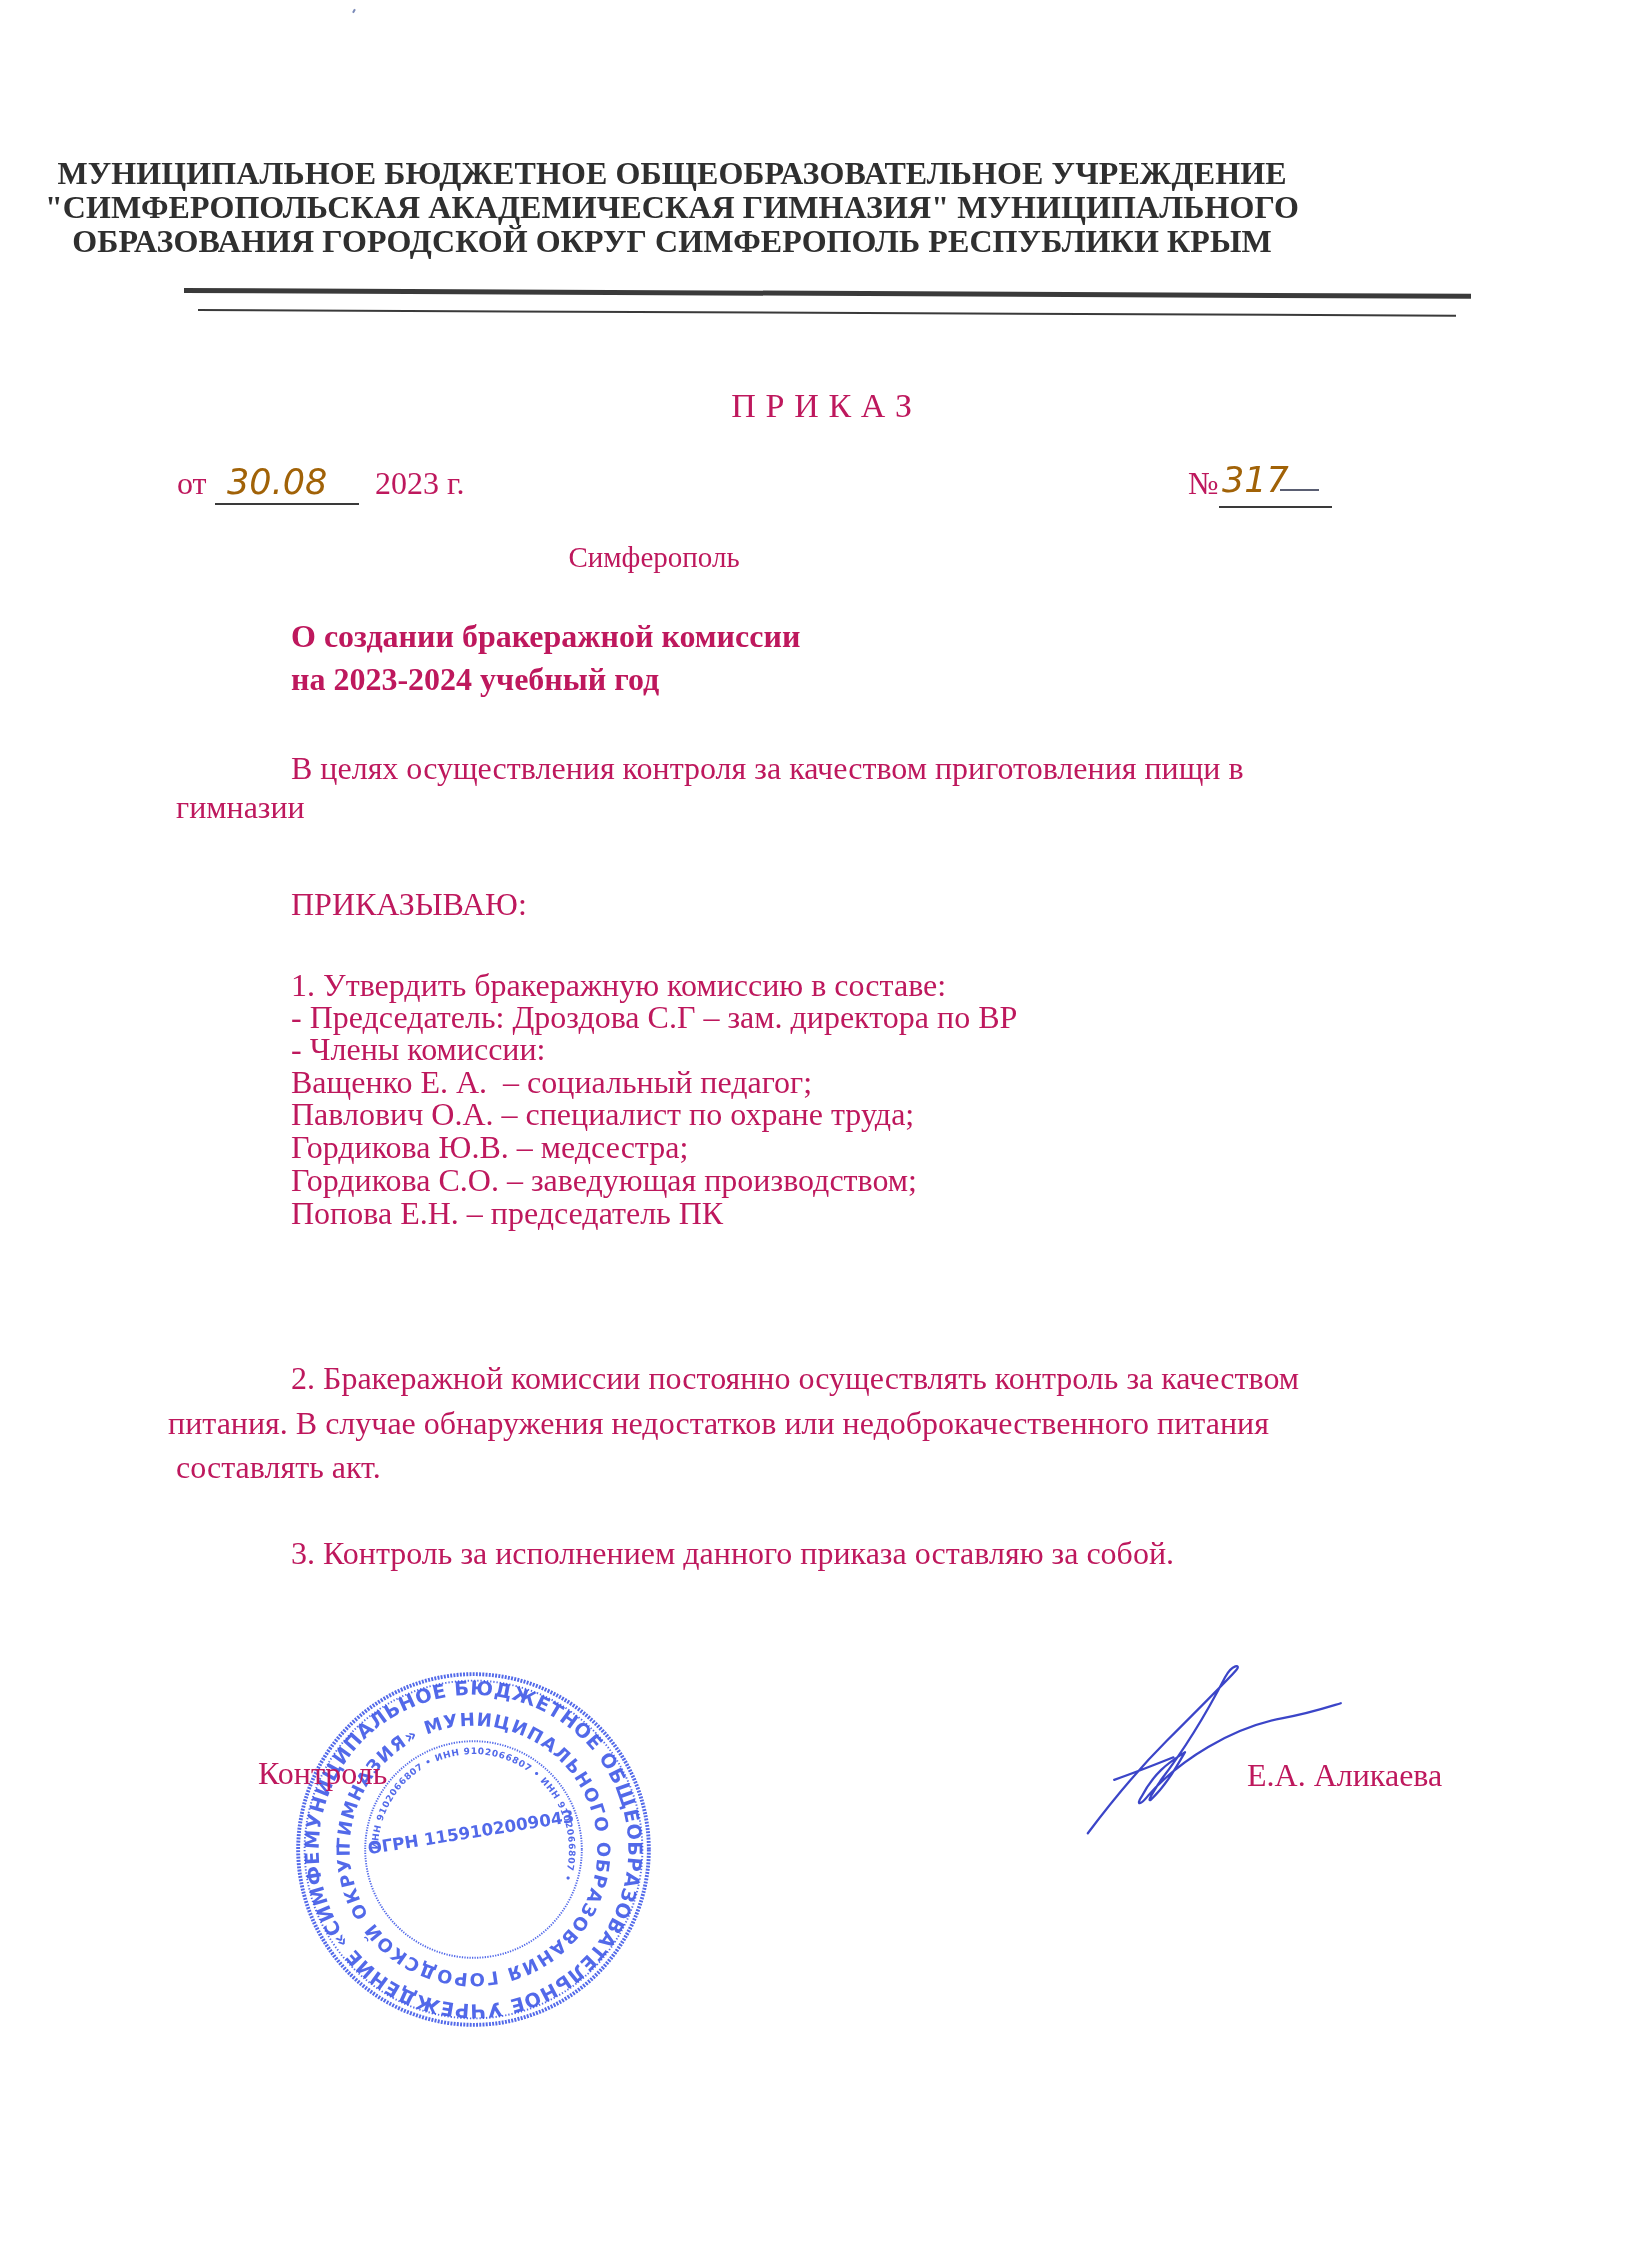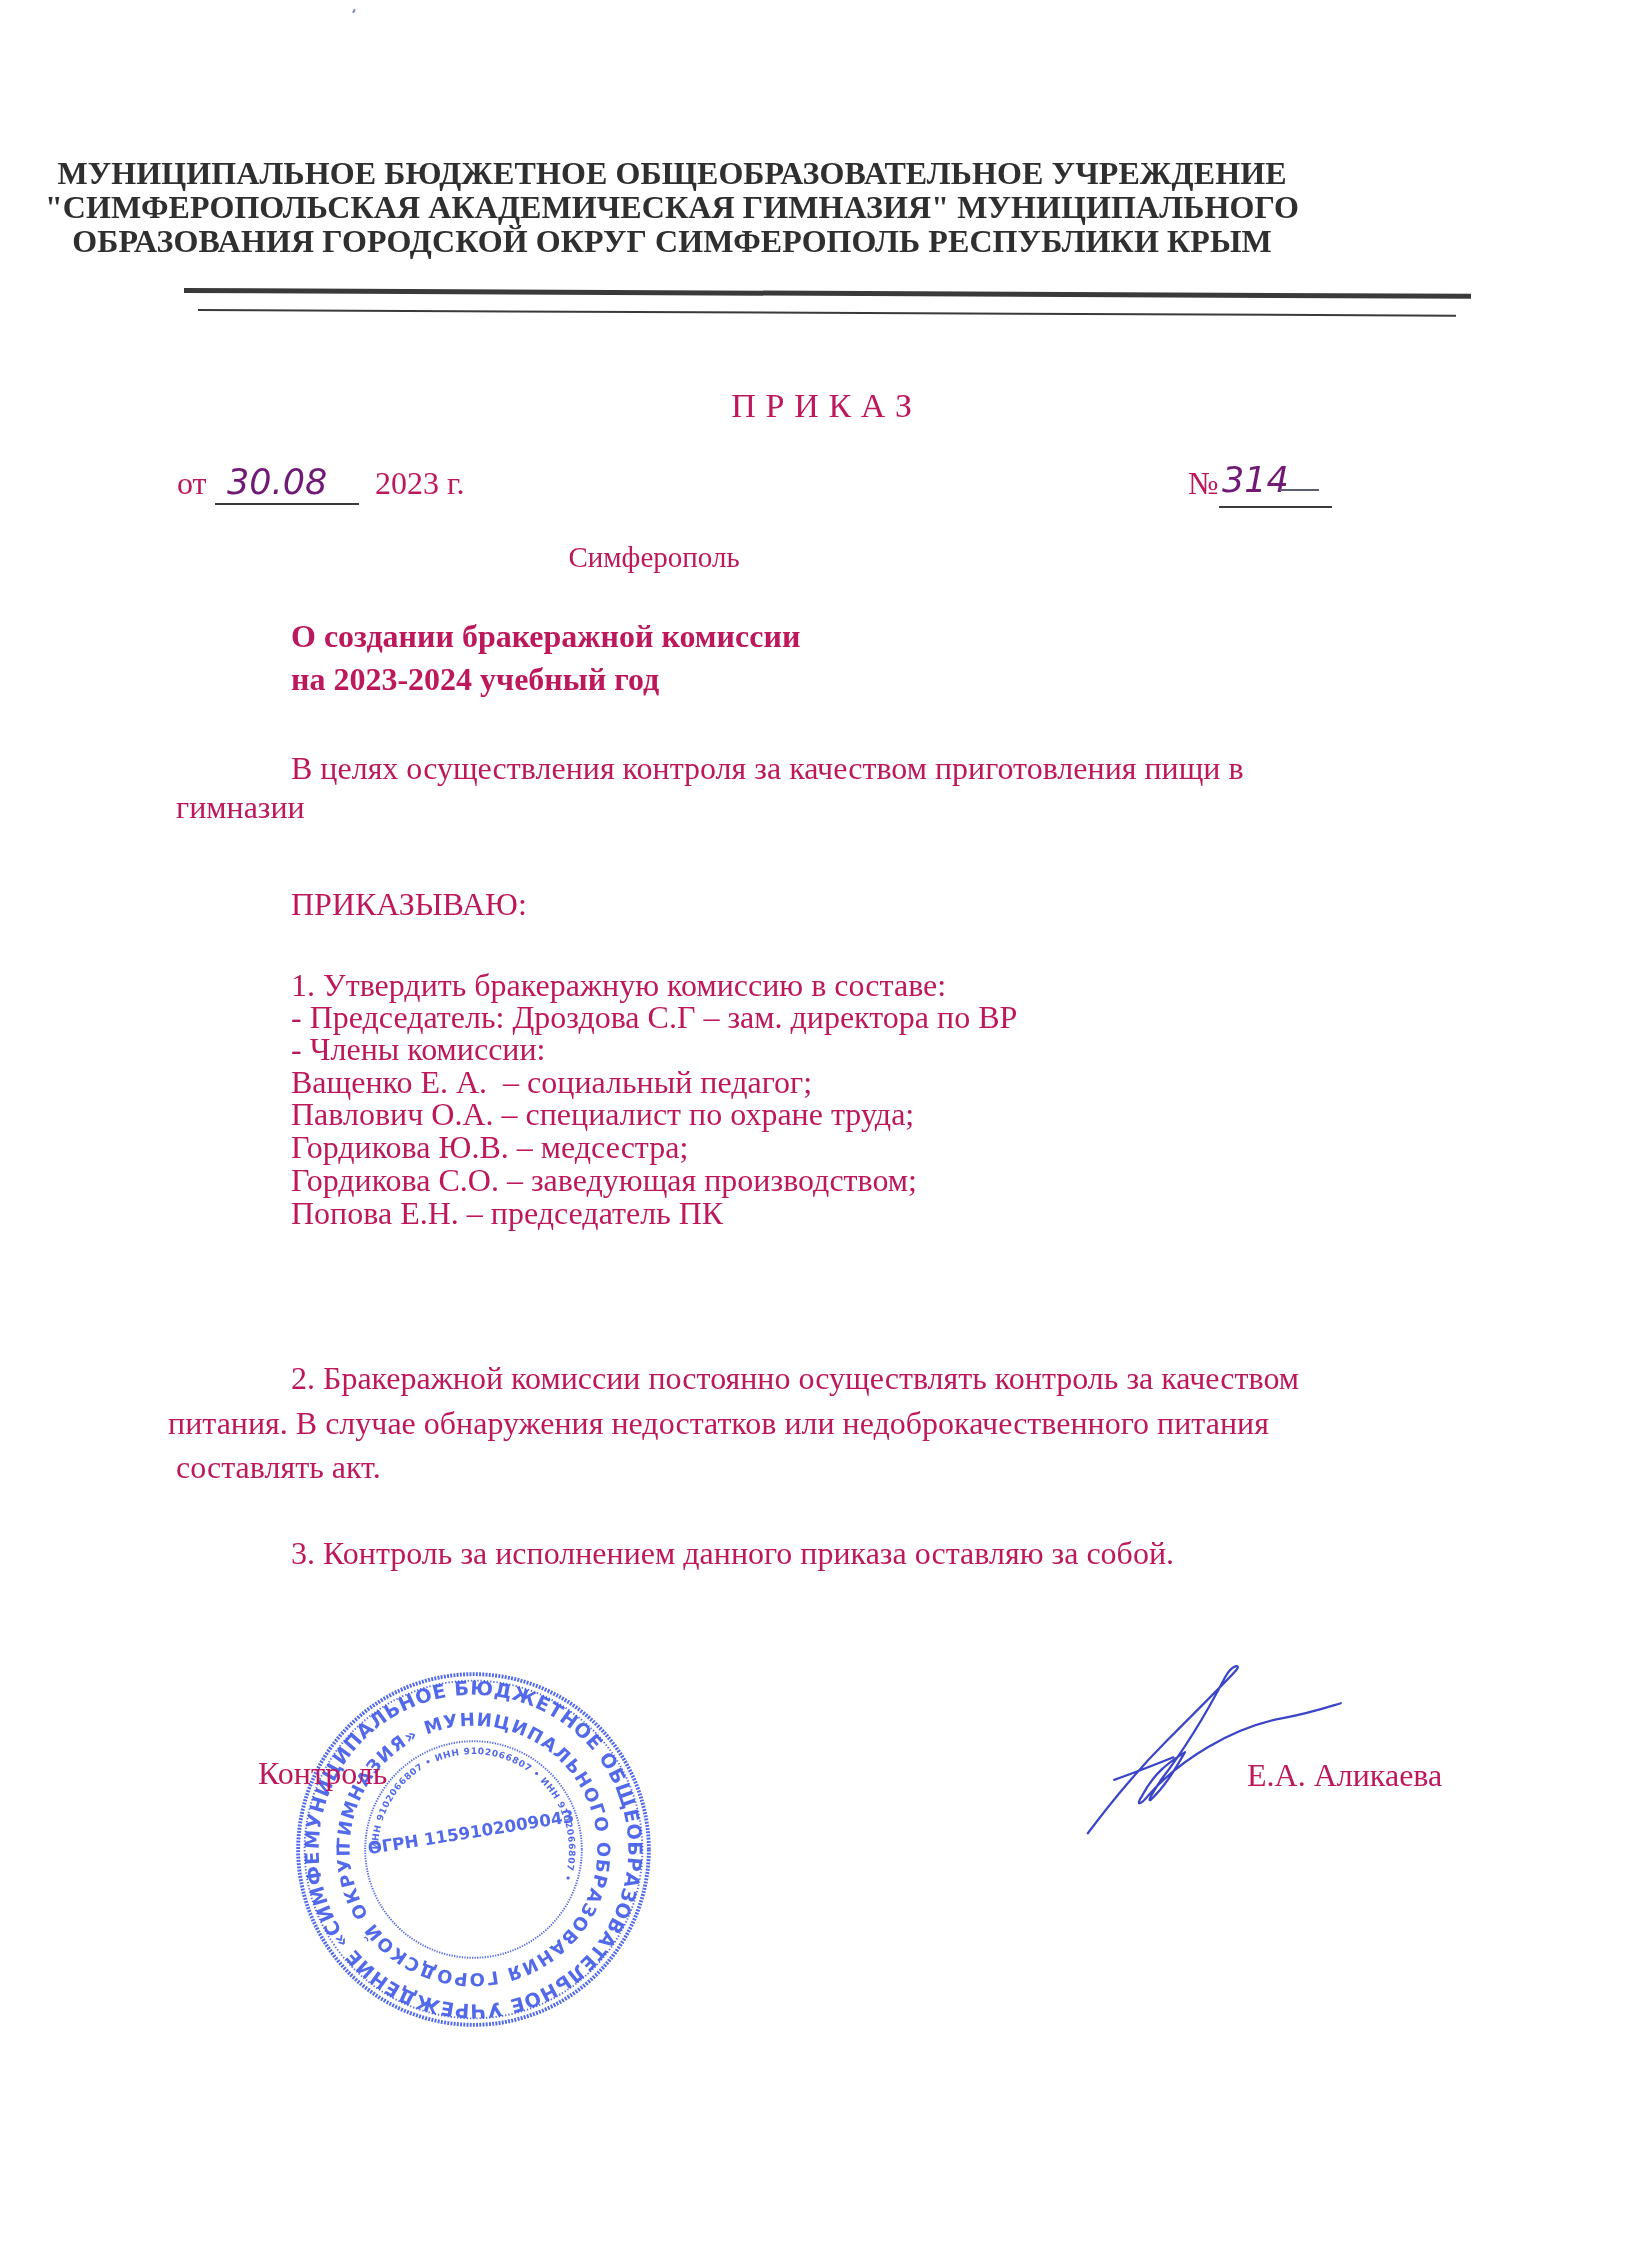--- a/index.html
+++ b/index.html
@@ -3,21 +3,21 @@
 <meta charset="utf-8">
 <style>
   html, body { margin:0; padding:0; background:#ffffff; }
   body { width:1644px; height:2261px; position:relative; overflow:hidden;
          font-family:"Liberation Serif", "DejaVu Serif", serif; color:#2e2e2e; }
   .abs { position:absolute; white-space:nowrap; }
   .hdr { left:0; width:1344px; text-align:center; font-weight:bold; font-size:32px; color:#2f2f2f; letter-spacing:0.1px; }
   .rule { position:absolute; background:#3a3a3a; }
   .body { font-size:32px; color:#be185d; }
   .bold { font-weight:bold; }
-  .hand { font-family:"DejaVu Sans", sans-serif; font-style:italic; color:#701a75; font-size:32px; }
+  .hand { font-family:"DejaVu Sans", sans-serif; font-style:italic; color:#a16207; font-size:32px; }
   .uline { position:absolute; height:1.9px; background:#3a3a3a; }
   .speck { position:absolute; background:#7a8ab8; width:1.9px; height:3.9px; }
 </style>
 </head>
 <body>
 
 <div class="abs hdr" style="top:155px;">МУНИЦИПАЛЬНОЕ БЮДЖЕТНОЕ ОБЩЕОБРАЗОВАТЕЛЬНОЕ УЧРЕЖДЕНИЕ</div>
 <div class="abs hdr" style="top:189px;">"СИМФЕРОПОЛЬСКАЯ АКАДЕМИЧЕСКАЯ ГИМНАЗИЯ" МУНИЦИПАЛЬНОГО</div>
 <div class="abs hdr" style="top:223px;">ОБРАЗОВАНИЯ ГОРОДСКОЙ ОКРУГ СИМФЕРОПОЛЬ РЕСПУБЛИКИ КРЫМ</div>
 
@@ -25,21 +25,21 @@
 <div class="rule" style="left:198px; top:309px; width:1258px; height:1.9px; transform:rotate(0.26deg); transform-origin:left center;"></div>
 
 <div class="abs body" style="left:0; width:1644px; text-align:center; top:387px; font-size:34px; letter-spacing:0.6px;">П Р И К А З</div>
 
 <div class="abs body" style="left:177px; top:465px;">от</div>
 <div class="abs hand" style="left:227px; top:462px; font-size:35px;">30.08</div>
 <div class="uline" style="left:215px; top:503px; width:144px;"></div>
 <div class="abs body" style="left:375px; top:465px;">2023 г.</div>
 
 <div class="abs body" style="left:1188px; top:465px;">№</div>
-<div class="abs hand" style="left:1222px; top:460px; font-size:35px;">314</div>
+<div class="abs hand" style="left:1222px; top:460px; font-size:35px;">317</div>
 <div class="uline" style="left:1219px; top:506px; width:113px;"></div>
 <div class="abs" style="left:1280px; top:489px; width:39px; height:1.9px; background:#5a5e72;"></div>
 
 <div class="abs body" style="left:0; width:1308px; text-align:center; top:541px; font-size:29px;">Симферополь</div>
 
 <div class="abs body bold" style="left:291px; top:618px;">О создании бракеражной комиссии</div>
 <div class="abs body bold" style="left:291px; top:661px;">на 2023-2024 учебный год</div>
 
 <div class="abs body" style="left:291px; top:750px;">В целях осуществления контроля за качеством приготовления пищи в</div>
 <div class="abs body" style="left:176px; top:789px;">гимназии</div>

